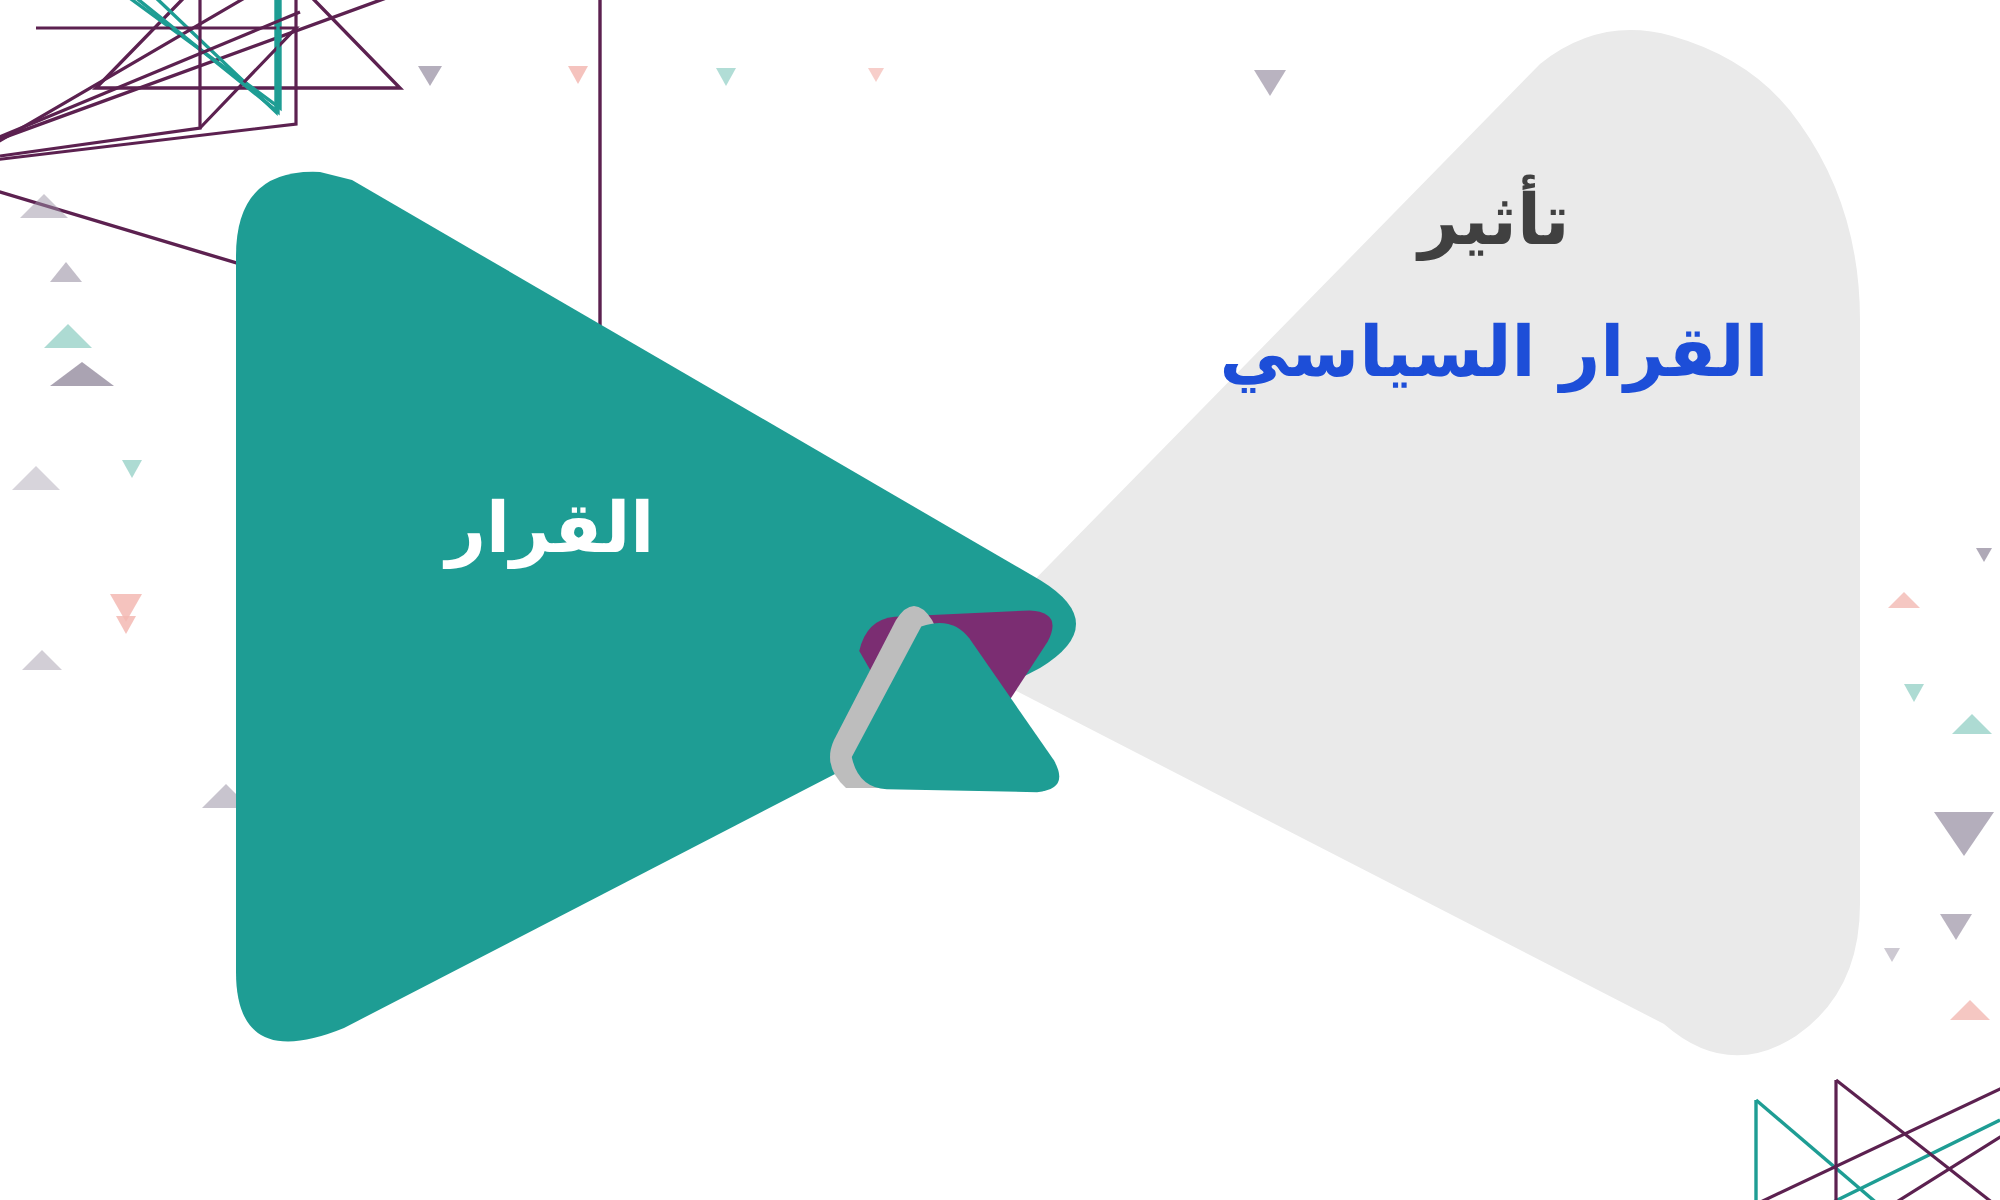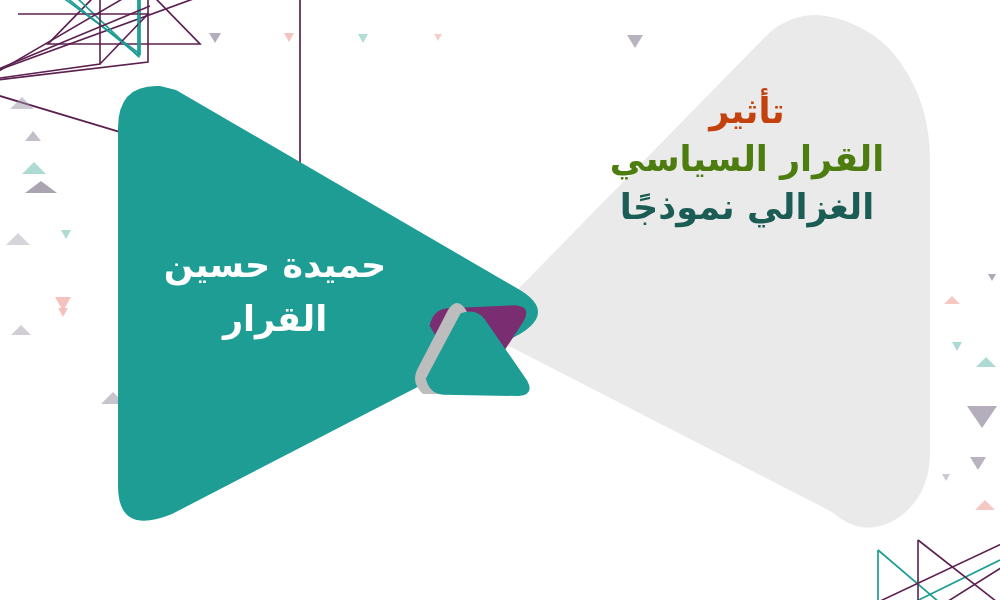--- a/index.html
+++ b/index.html
@@ -205,23 +205,21 @@
                  L 528 358
                  Q 542 367 528 376
                  L 461 410
                  Q 448 416 438 404
                  L 438 330 Z" fill="#1E9D94" transform="rotate(28 483 367)"></path>
       </g>
     </g>
   </svg>
 
   <div id="author-block" style="color: rgb(255, 255, 255);">
-    <div class="author-line">حميدة حسين</div>
     <div class="author-line">القرار</div>
   </div>
 
   <div id="title-block">
-    <div class="title-line c-purple" style="color: #c2410c;">تأثير</div>
-    <div class="title-line c-purple" style="color: #4d7c0f;">القرار السياسي</div>
-    <div class="title-line c-teal" style="color: rgb(27, 93, 85);">الغزالي نموذجًا</div>
+    <div class="title-line c-purple" style="color: #404040;">تأثير</div>
+    <div class="title-line c-purple" style="color: #1d4ed8; margin-top: 18px;">القرار السياسي</div>
   </div>
 
 </div>
 
 </body></html>

